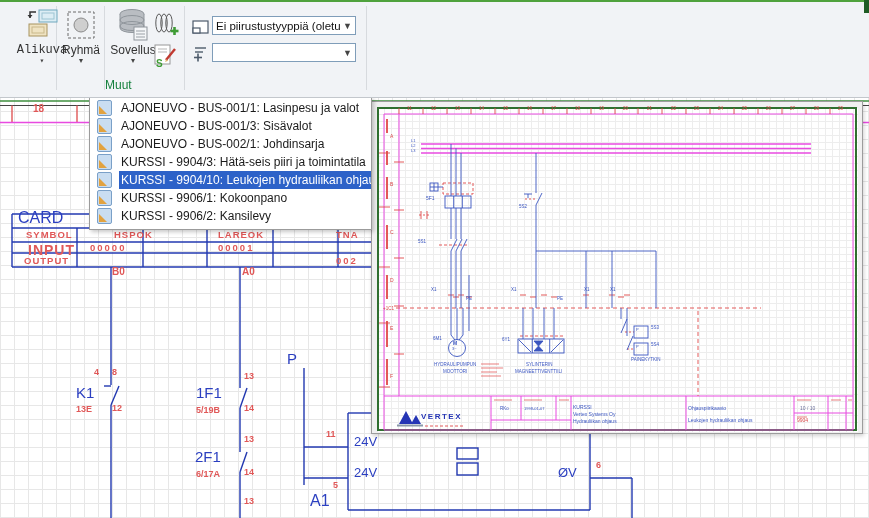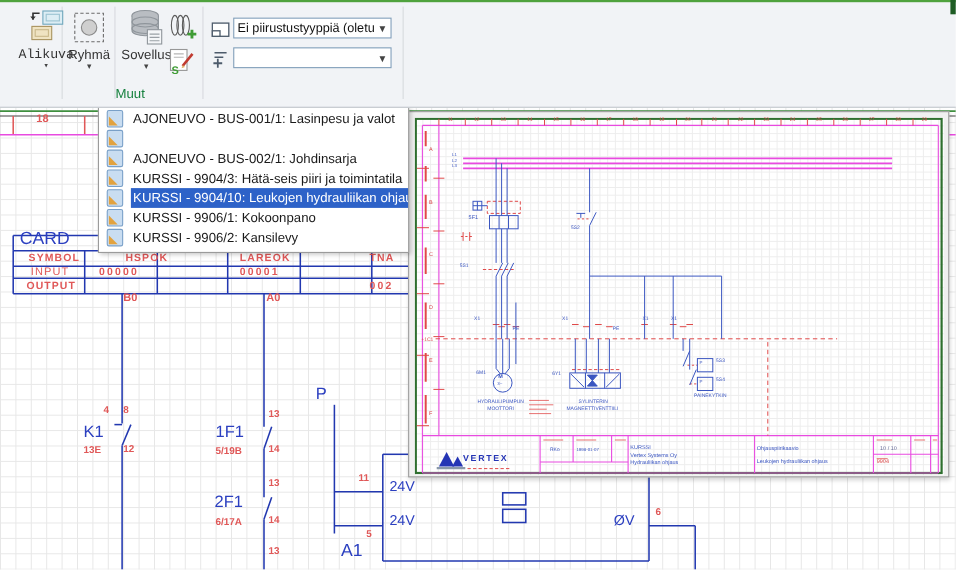--- a/index.html
+++ b/index.html
@@ -198,21 +198,21 @@
     </svg>
   </div>
 
   <div id="canvas-labels">
       <span class="lbl" style="left: 33px; top: 104px; font-size: 10px; color: rgb(224, 88, 88); font-weight: bold;">18</span>
       <span class="lbl" style="left: 18px; top: 210px; font-size: 16px; color: rgb(43, 63, 192);">CARD</span>
       <span class="lbl" style="left: 26px; top: 230px; font-size: 9.5px; color: rgb(224, 88, 88); font-weight: bold; letter-spacing: 1px;">SYMBOL</span>
       <span class="lbl" style="left: 90px; top: 230px; font-size: 9.5px; color: rgb(224, 88, 88); font-weight: bold; letter-spacing: 1px; margin-left: 24px;">HSPOK</span>
       <span class="lbl" style="left: 218px; top: 230px; font-size: 9.5px; color: rgb(224, 88, 88); font-weight: bold; letter-spacing: 1px;">LAREOK</span>
       <span class="lbl" style="left: 336px; top: 230px; font-size: 9.5px; color: rgb(224, 88, 88); font-weight: bold; letter-spacing: 1px;">TNA</span>
-      <span class="lbl" style="left: 28px; top: 243px; font-size: 10px; color: rgb(224, 88, 88); font-weight: normal; letter-spacing: 1px;">INPUT</span>
+      <span class="lbl" style="left: 28px; top: 243px; font-size: 14px; color: rgb(224, 88, 88); font-weight: bold; letter-spacing: 1px;">INPUT</span>
       <span class="lbl" style="left: 90px; top: 243px; font-size: 9.5px; color: rgb(224, 88, 88); font-weight: bold; letter-spacing: 2px;">00000</span>
       <span class="lbl" style="left: 218px; top: 243px; font-size: 9.5px; color: rgb(224, 88, 88); font-weight: bold; letter-spacing: 2px;">00001</span>
       <span class="lbl" style="left: 24px; top: 256px; font-size: 9.5px; color: rgb(224, 88, 88); font-weight: bold; letter-spacing: 1px;">OUTPUT</span>
       <span class="lbl" style="left: 336px; top: 256px; font-size: 9.5px; color: rgb(224, 88, 88); font-weight: bold; letter-spacing: 2px;">002</span>
       <span class="lbl" style="left: 112px; top: 267px; font-size: 10px; color: rgb(224, 88, 88); font-weight: bold;">B0</span>
       <span class="lbl" style="left: 242px; top: 267px; font-size: 10px; color: rgb(224, 88, 88); font-weight: bold;">A0</span>
       <span class="lbl" style="left: 76px; top: 385px; font-size: 15px; color: rgb(43, 63, 192);">K1</span>
       <span class="lbl" style="left: 76px; top: 405px; font-size: 9px; color: rgb(224, 88, 88); font-weight: bold;">13E</span>
       <span class="lbl" style="left: 94px; top: 368px; font-size: 9px; color: rgb(224, 88, 88); font-weight: bold;">4</span>
       <span class="lbl" style="left: 112px; top: 368px; font-size: 9px; color: rgb(224, 88, 88); font-weight: bold;">8</span>
@@ -476,20 +476,21 @@
       <span class="lbl" style="left: 797px; top: 418px; font-size: 5px; color: rgb(216, 72, 72);">9904</span>
     </div>
 
   <div id="dd">
     <div class="dd-item">
       <span class="dd-icon"></span>
       <span class="dd-text">AJONEUVO - BUS-001/1: Lasinpesu ja valot</span>
     </div>
     <div class="dd-item">
       <span class="dd-icon"></span>
+      <span class="dd-text">AJONEUVO - BUS-001/3: Sisävalot</span>
     </div>
     <div class="dd-item">
       <span class="dd-icon"></span>
       <span class="dd-text">AJONEUVO - BUS-002/1: Johdinsarja</span>
     </div>
     <div class="dd-item">
       <span class="dd-icon"></span>
       <span class="dd-text">KURSSI - 9904/3: Hätä-seis piiri ja toimintatila</span>
     </div>
     <div class="dd-item selected">

